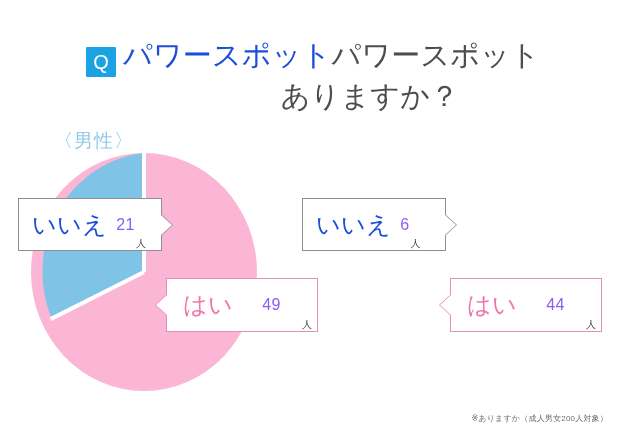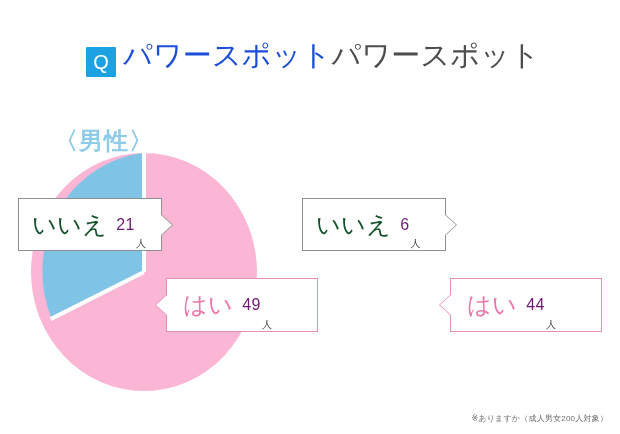--- a/index.html
+++ b/index.html
@@ -65,25 +65,24 @@
     top: 0;
     width: 300px;
     height: 270px;
   }
   .panel-male   { left: 8px; }
   .panel-female { left: 292px; }
 
   .gender-label {
     position: absolute;
     top: 0;
-    font-size: 24px;
+    font-size: 19px;
     line-height: 22px;
     letter-spacing: 1px;
     white-space: nowrap;
-    font-weight: bold;
   }
   .panel-male   .gender-label { left: 46px;  color: #8ecbe8; }
   .panel-female .gender-label { left: 42px;  color: #f5a0c2; }
 
   .pie-wrap {
     position: absolute;
     top: 22px;
     width: 228px;
     height: 240px;
   }
@@ -102,41 +101,41 @@
     white-space: nowrap;
   }
   .callout .lead {
     font-size: 24px;
     line-height: 24px;
     letter-spacing: 0.5px;
   }
   .callout .count {
     font-size: 16px;
     line-height: 16px;
-    color: #701a75;
+    color: #8b5cf6;
     margin-left: 9px;
     letter-spacing: 0.5px;
   }
   .callout .unit {
     font-size: 10px;
     line-height: 10px;
     color: #3f3f3f;
     margin-left: 1px;
     align-self: flex-end;
     padding-bottom: 1px;
   }
 
   
   .callout-no {
     width: 144px;
     height: 53px;
     padding: 0 13px;
     border-color: #8f8f8f;
   }
-  .callout-no .lead { color: #14532d; }
+  .callout-no .lead { color: #1d4ed8; }
   .callout-no::after,
   .callout-no::before {
     content: "";
     position: absolute;
     right: -11px;
     top: 50%;
     width: 0; height: 0;
     border-top: 10px solid transparent;
     border-bottom: 10px solid transparent;
     border-left: 11px solid #ffffff;
@@ -150,20 +149,21 @@
     border-left: 12px solid #8f8f8f;
     z-index: 1;
   }
 
   
   .callout-yes {
     width: 152px;
     height: 54px;
     padding: 0 16px;
     border-color: #e58fb4;
+    gap: 20px;
   }
   .callout-yes .lead { color: #ef76aa; }
   .callout-yes::after,
   .callout-yes::before {
     content: "";
     position: absolute;
     left: -11px;
     top: 50%;
     width: 0; height: 0;
     border-top: 10px solid transparent;
@@ -198,20 +198,21 @@
     white-space: nowrap;
   }
 </style>
 </head>
 <body>
 
 <div class="title-block">
   <span class="title-line title-line-1">
     <span class="q-badge">Q</span><span class="t-blue">パワースポット</span><span class="t-dark">パワースポット</span>
   </span>
+  <span class="title-line title-line-2 t-dark">ありますか？</span>
 </div>
 
 <div class="charts">
 
   <div class="chart-panel panel-male">
     <span class="gender-label">〈男性〉</span>
     <div class="pie-wrap">
       <svg viewBox="0 0 228 240" xmlns="http://www.w3.org/2000/svg" aria-hidden="true">
 
         <ellipse cx="114" cy="120" rx="113" ry="119" fill="#fbb6d6"></ellipse>

